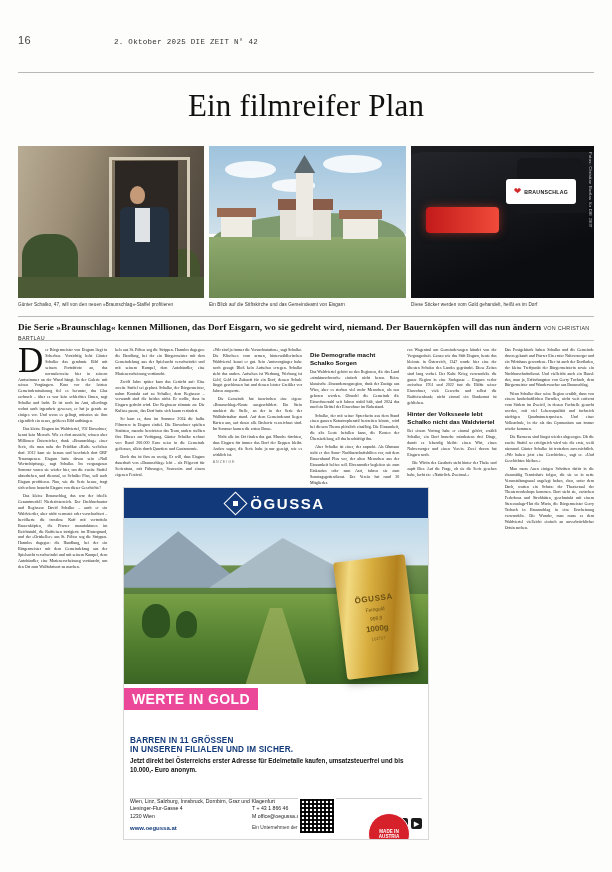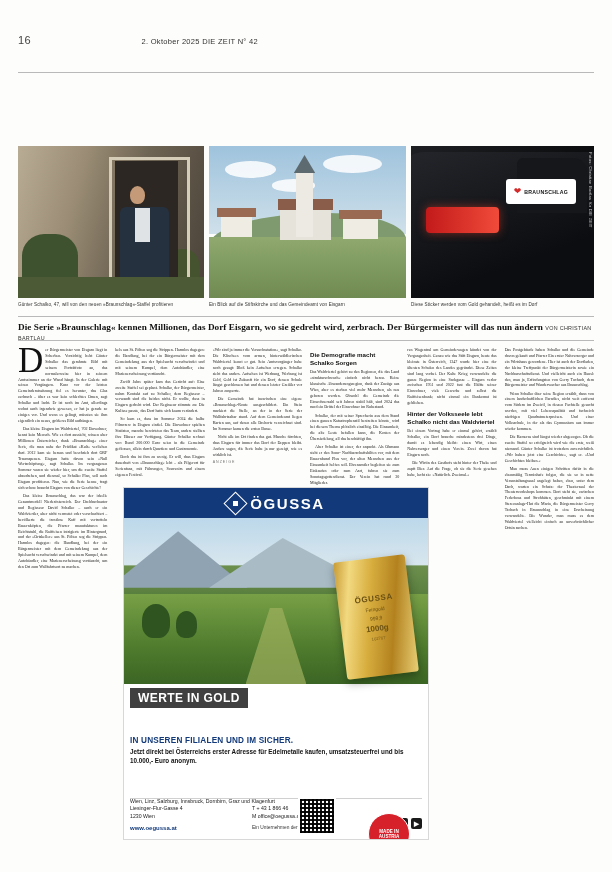--- a/index.html
+++ b/index.html
@@ -38,21 +38,21 @@
     text-align:center;
     font-family:"Liberation Serif", serif;
     font-size:29px;
     letter-spacing:2.2px;
     color:#111;
     font-weight:400;
   }
   .masthead-right{
     width:150px;
     text-align:right;
-    font-family:Liberation Sans, sans-serif;
+    font-family:Liberation Mono, monospace;
     font-size:7.5px;
     color:#333;
     letter-spacing:.3px;
   }
   .rule{
     position:absolute;
     left:18px;right:18px;
     height:1px;background:#b9b9b9;
   }
   .rule-top{top:72px;}
@@ -266,21 +266,21 @@
     position:absolute;left:0;top:200px;width:100%;
   }
   .ad-claim .l1,.ad-claim .l2{
     display:inline-block;
     font-family:"Liberation Sans", sans-serif;
     font-weight:bold;
     color:#fff;
     padding:3px 8px;
     letter-spacing:.4px;
   }
-  .ad-claim .l1{background:#404040;font-size:12px;margin-left:6px;}
+  .ad-claim .l1{background:#ec4899;font-size:14px;margin-left:0;}
   .ad-claim .l2{background:#c9a227;font-size:12px;margin:3px 0 0 18px;}
   .ad-mid{
     position:absolute;left:6px;top:248px;width:292px;
     font-family:"Liberation Sans", sans-serif;
   }
   .ad-mid .m1{font-size:8.2px;font-weight:bold;color:#123a7a;letter-spacing:.2px;}
   .ad-mid .m2{font-size:8.2px;font-weight:bold;color:#123a7a;letter-spacing:.2px;}
   .ad-mid .m3{font-size:6.3px;font-weight:bold;color:#111;margin-top:3px;line-height:1.35;}
   .ad-foot{
     position:absolute;left:6px;bottom:6px;width:292px;
@@ -316,20 +316,21 @@
 <body>
 
 <div class="page">
 
   <div class="masthead">
     <div class="folio">16</div>
     <div class="masthead-right">2. Oktober 2025   DIE ZEIT  N° 42</div>
   </div>
   <div class="rule rule-top"></div>
 
+  <div class="headline">Ein filmreifer Plan</div>
 
   <div class="photos">
 
     <div class="photo p1">
       <div class="sky"></div>
         <div class="wall"></div>
       <div class="bush"></div>
         <div class="bush2"></div>
       <div class="doorframe"></div>
         <div class="door"></div>
@@ -370,21 +371,21 @@
   </div>
 
   <div class="captions">
     <div class="c1">Günter Schalko, 47, will von den neuen »Braunschlag«-Staffel profitieren</div>
     <div class="c2">Ein Blick auf die Stiftskirche und das Gemeindeamt von Eisgarn</div>
     <div class="c3">Diese Sticker werden vom Gold gehandelt, heißt es im Dorf</div>
   </div>
   <div class="rule rule-mid"></div>
 
   <div class="deck">
-    <span>Die Serie »Braunschlag« kennen Millionen, das Dorf Eisgarn, wo sie gedreht wird, zerbrach. Der Bürgermeister will das nun ändern</span>
+    <span>Die Serie »Braunschlag« kennen Millionen, das Dorf Eisgarn, wo sie gedreht wird, niemand. Der Bauernköpfen will das nun ändern</span>
     <span class="byline">VON CHRISTIAN BARTLAU</span>
   </div>
   <div class="rule rule-deck"></div>
 
   <div class="body-cols">
 
     <div class="col">
       <p><span class="dropcap">D</span><span>er Bürgermeister von Eisgarn liegt in Scherben. Vorsichtig hebt Günter Schalko das gerahmte Bild mit seinem Porträtfoto an, das normalerweise hier in seinem Amtszimmer an der Wand hängt. In der Galerie mit seinen Vorgängern. Kurz vor der letzten Gemeinderatssitzung fiel es herunter, das Glas zerbrach – über es war kein schlechtes Omen, sagt Schalko und lacht. Er ist noch im Amt, allerdings wohnt auch irgendwie gewesen, er hat ja gerade so einiges vor. Und wenn es gelingt, müssten sie ihm eigentlich ein neues, größeres Bild aufhängen.</span></p>
       <p class="indent">Das kleine Eisgarn im Waldviertel, 702 Einwohner, kennt kein Mensch. Wie es dort aussieht, wissen aber Millionen Österreicher, dank »Braunschlag« einer Serie, die man nahe der Prädikat »Kult« verliehen darf. 2012 kam sie heraus und beschrieb dort ORF Traumspenen. Eisgarn hatte davon sein »Null Wertschöpfung«, sagt Schalko. Im vergangenen Sommer waren sie wieder hier, um die zweite Staffel abzudrehen, und diesmal, so Schalko Plan, soll auch Eisgarn profitieren. Nun, wie die Serie kenne, fragt sich schon: braucht Eisgarn von dieser Geschichte?</p>
       <p class="indent">Das kleine Braunschlag, das war der ideelle Gesamtmodell Niederösterreich. Der Drehbuchautor und Regisseur David Schalko – auch er ein Waldviertler, aber nicht vermutet oder verschachtert – bevölkerte die trostlose Kaff mit vertrotteln Bauernköpfen, die Pfarrer manufakturen im Beichtstuhl, die Raiffeisen intrigierte im Hintergrund, und der »Ortskeller« aus St. Pölten sog die Strippen. Harmlos dagegen: die Handlung, bei der ein Bürgermeister mit dem Gemeindekrug aus der Spielsucht verschwindet und mit seinem Kumpel, dem Autohändler, eine Marienerscheinung vortäuscht, um den Ort zum Wallfahrtsort zu machen.</p>
@@ -454,20 +455,21 @@
       <span class="b-line">999,9</span>
       <span class="b-weight">1000g</span>
       <span class="b-serial">102767</span>
     </div>
 
     <div class="ad-claim">
       <div><span class="l1">WERTE IN GOLD</span></div>
     </div>
 
     <div class="ad-mid">
+      <div class="m1">BARREN IN 11 GRÖSSEN</div>
       <div class="m2">IN UNSEREN FILIALEN UND IM SICHER.</div>
       <div class="m3">Jetzt direkt bei Österreichs erster Adresse für Edelmetalle kaufen, umsatzsteuerfrei und bis 10.000,- Euro anonym.</div>
     </div>
 
     <div class="ad-seal">MADE IN AUSTRIA</div>
 
     <div class="ad-divider"></div>
 
     <div class="ad-foot">
       <div>Wien, Linz, Salzburg, Innsbruck, Dornbirn, Graz und Klagenfurt</div>

